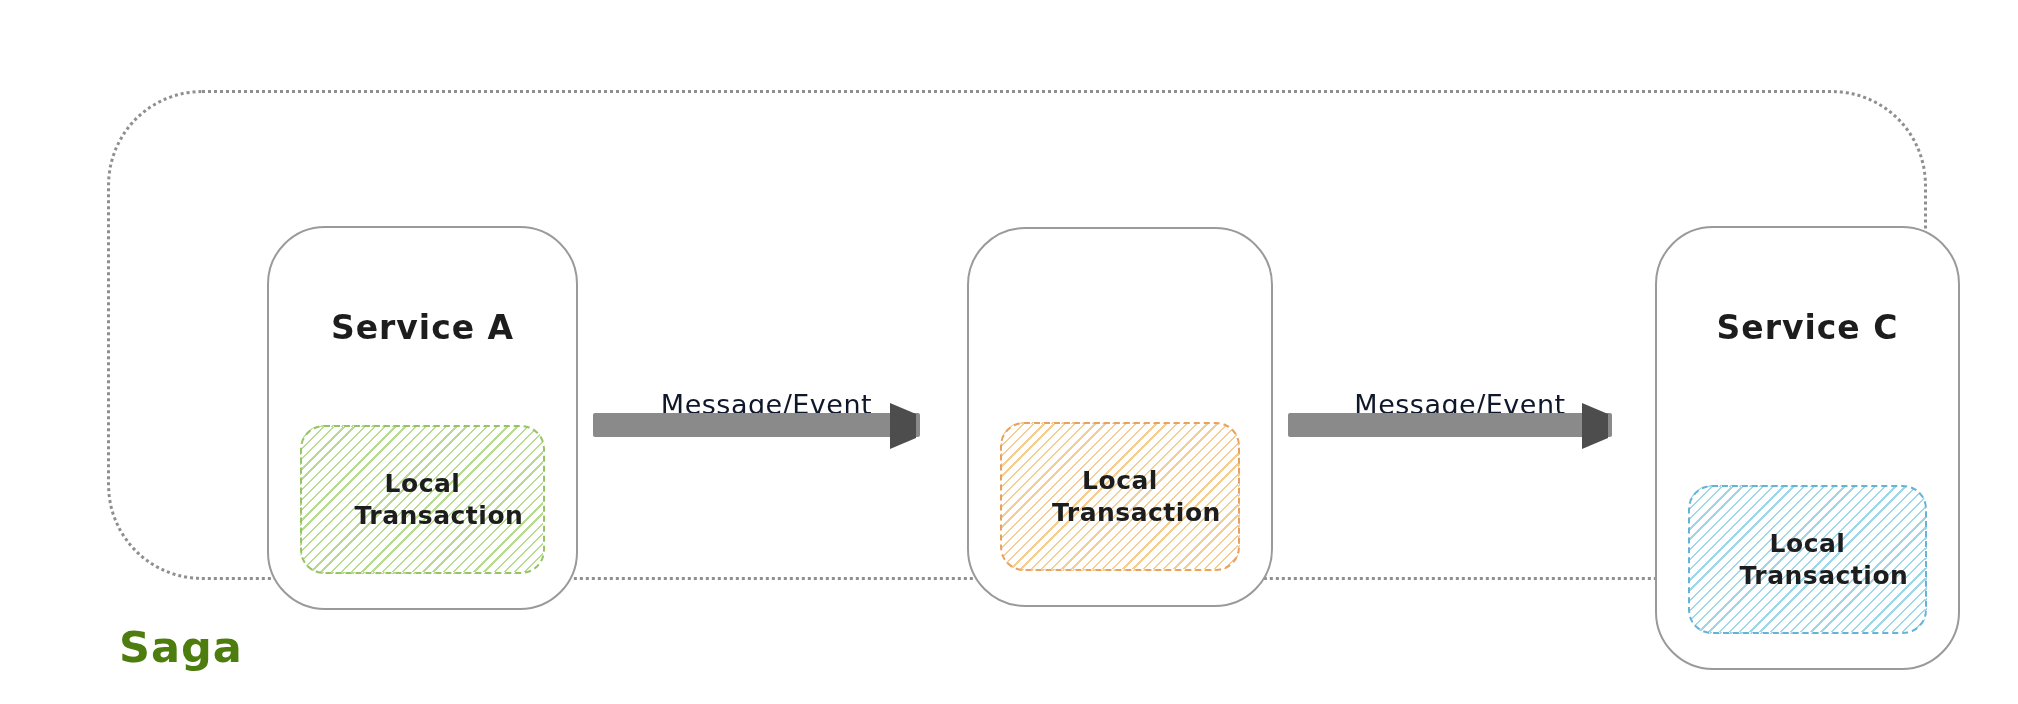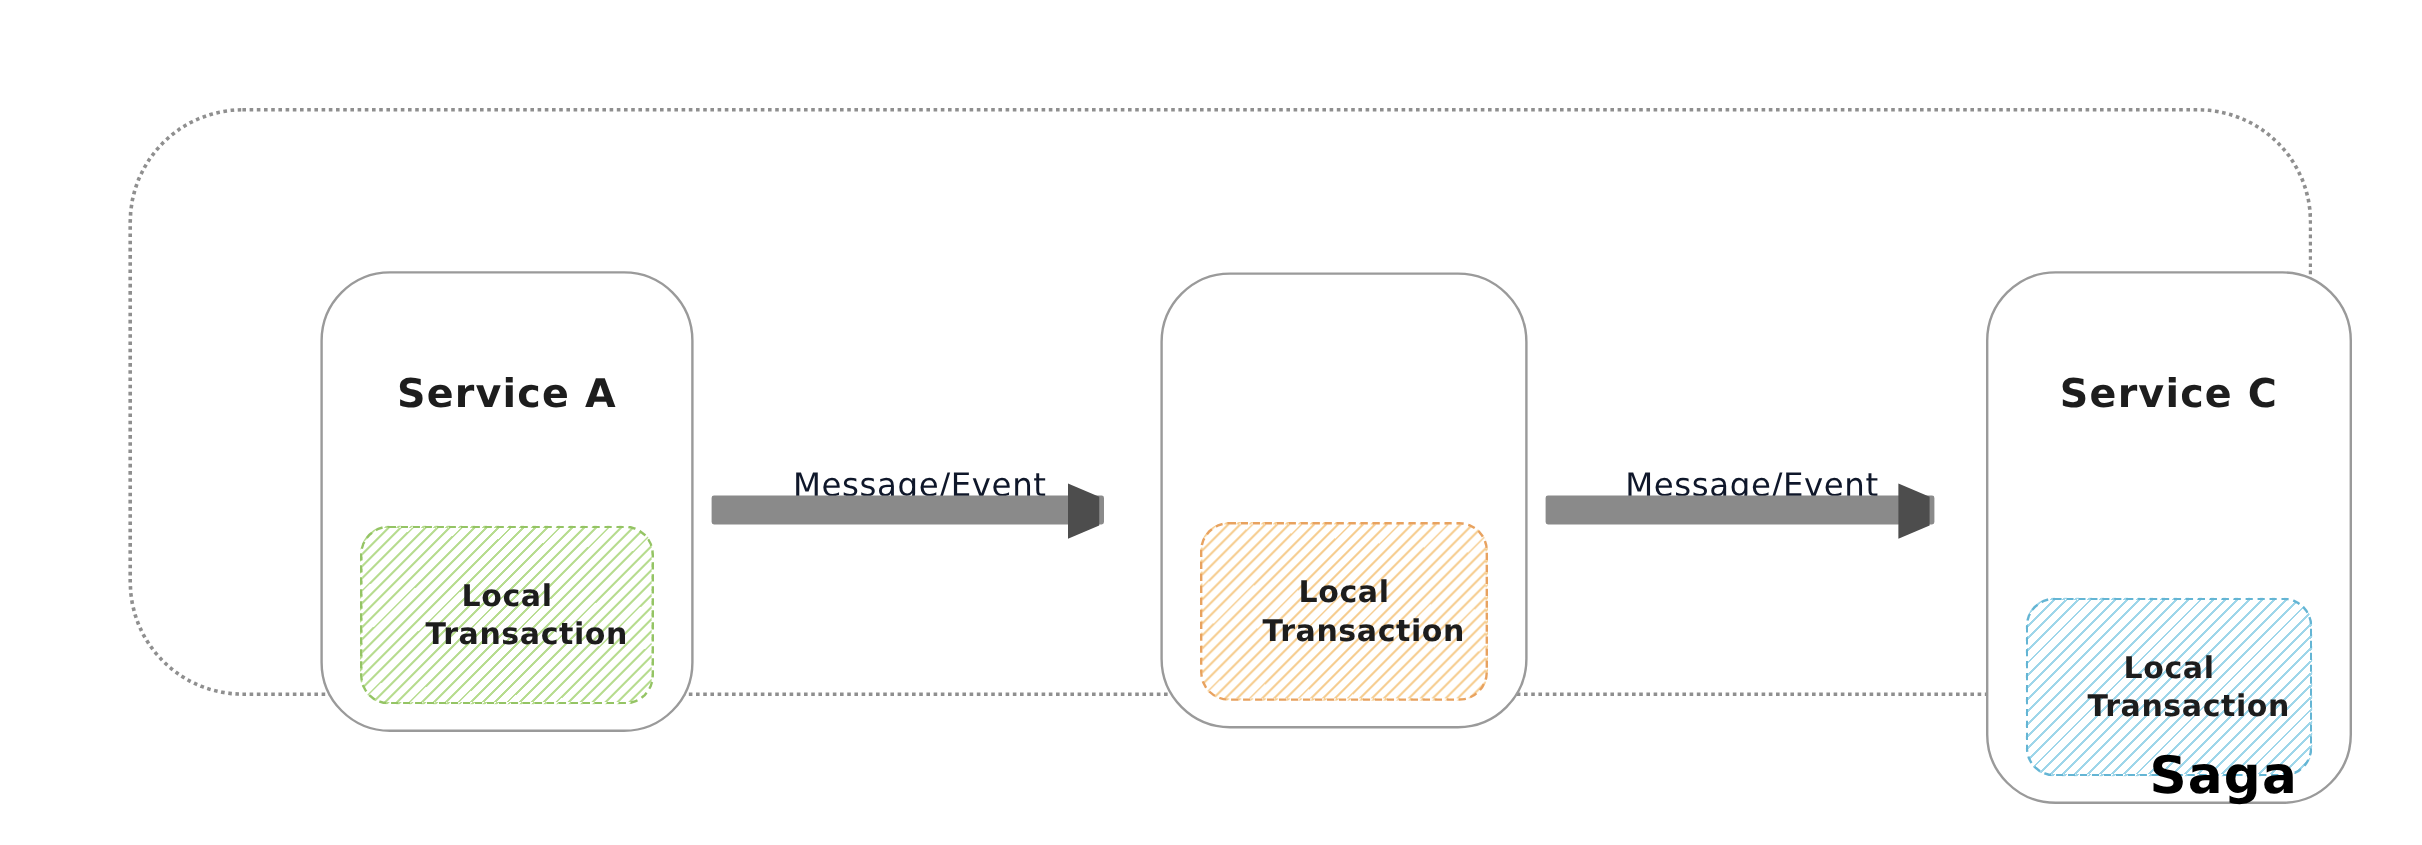--- a/index.html
+++ b/index.html
@@ -36,21 +36,21 @@
     font-size: 33px;
     font-weight: 600;
     letter-spacing: 1px;
     color: #1d1d1d;
   }
 
   
   .txn {
     position: absolute;
     left: 31px; right: 31px;
-    bottom: 21px;
+    bottom: 34px;
     height: 149px;
     border: 2.5px dashed var(--hborder);
     border-radius: 24px;
     background-image: repeating-linear-gradient(
       135deg,
       var(--hatch) 0px,
       var(--hatch) 1.7px,
       transparent 1.7px,
       transparent 7.2px
     );
@@ -100,25 +100,25 @@
     border-top: 11.5px solid transparent;
     border-bottom: 11.5px solid transparent;
     border-left: 26px solid #4d4d4d;
   }
 
   
   .saga-title {
     position: absolute;
     left: 95px; top: 598px;
     width: 1820px;
-    text-align: right;
+    text-align: left;
     font-size: 43px;
     font-weight: 700;
     letter-spacing: 1px;
-    color: #000000;
+    color: #4d7c0f;
   }
 </style>
 </head>
 <body>
 
 <div class="canvas">
 
   <div class="saga-boundary">
 
     <section class="service service-a" style="--hatch: #b7dc8f; --hborder: #94c464;">

